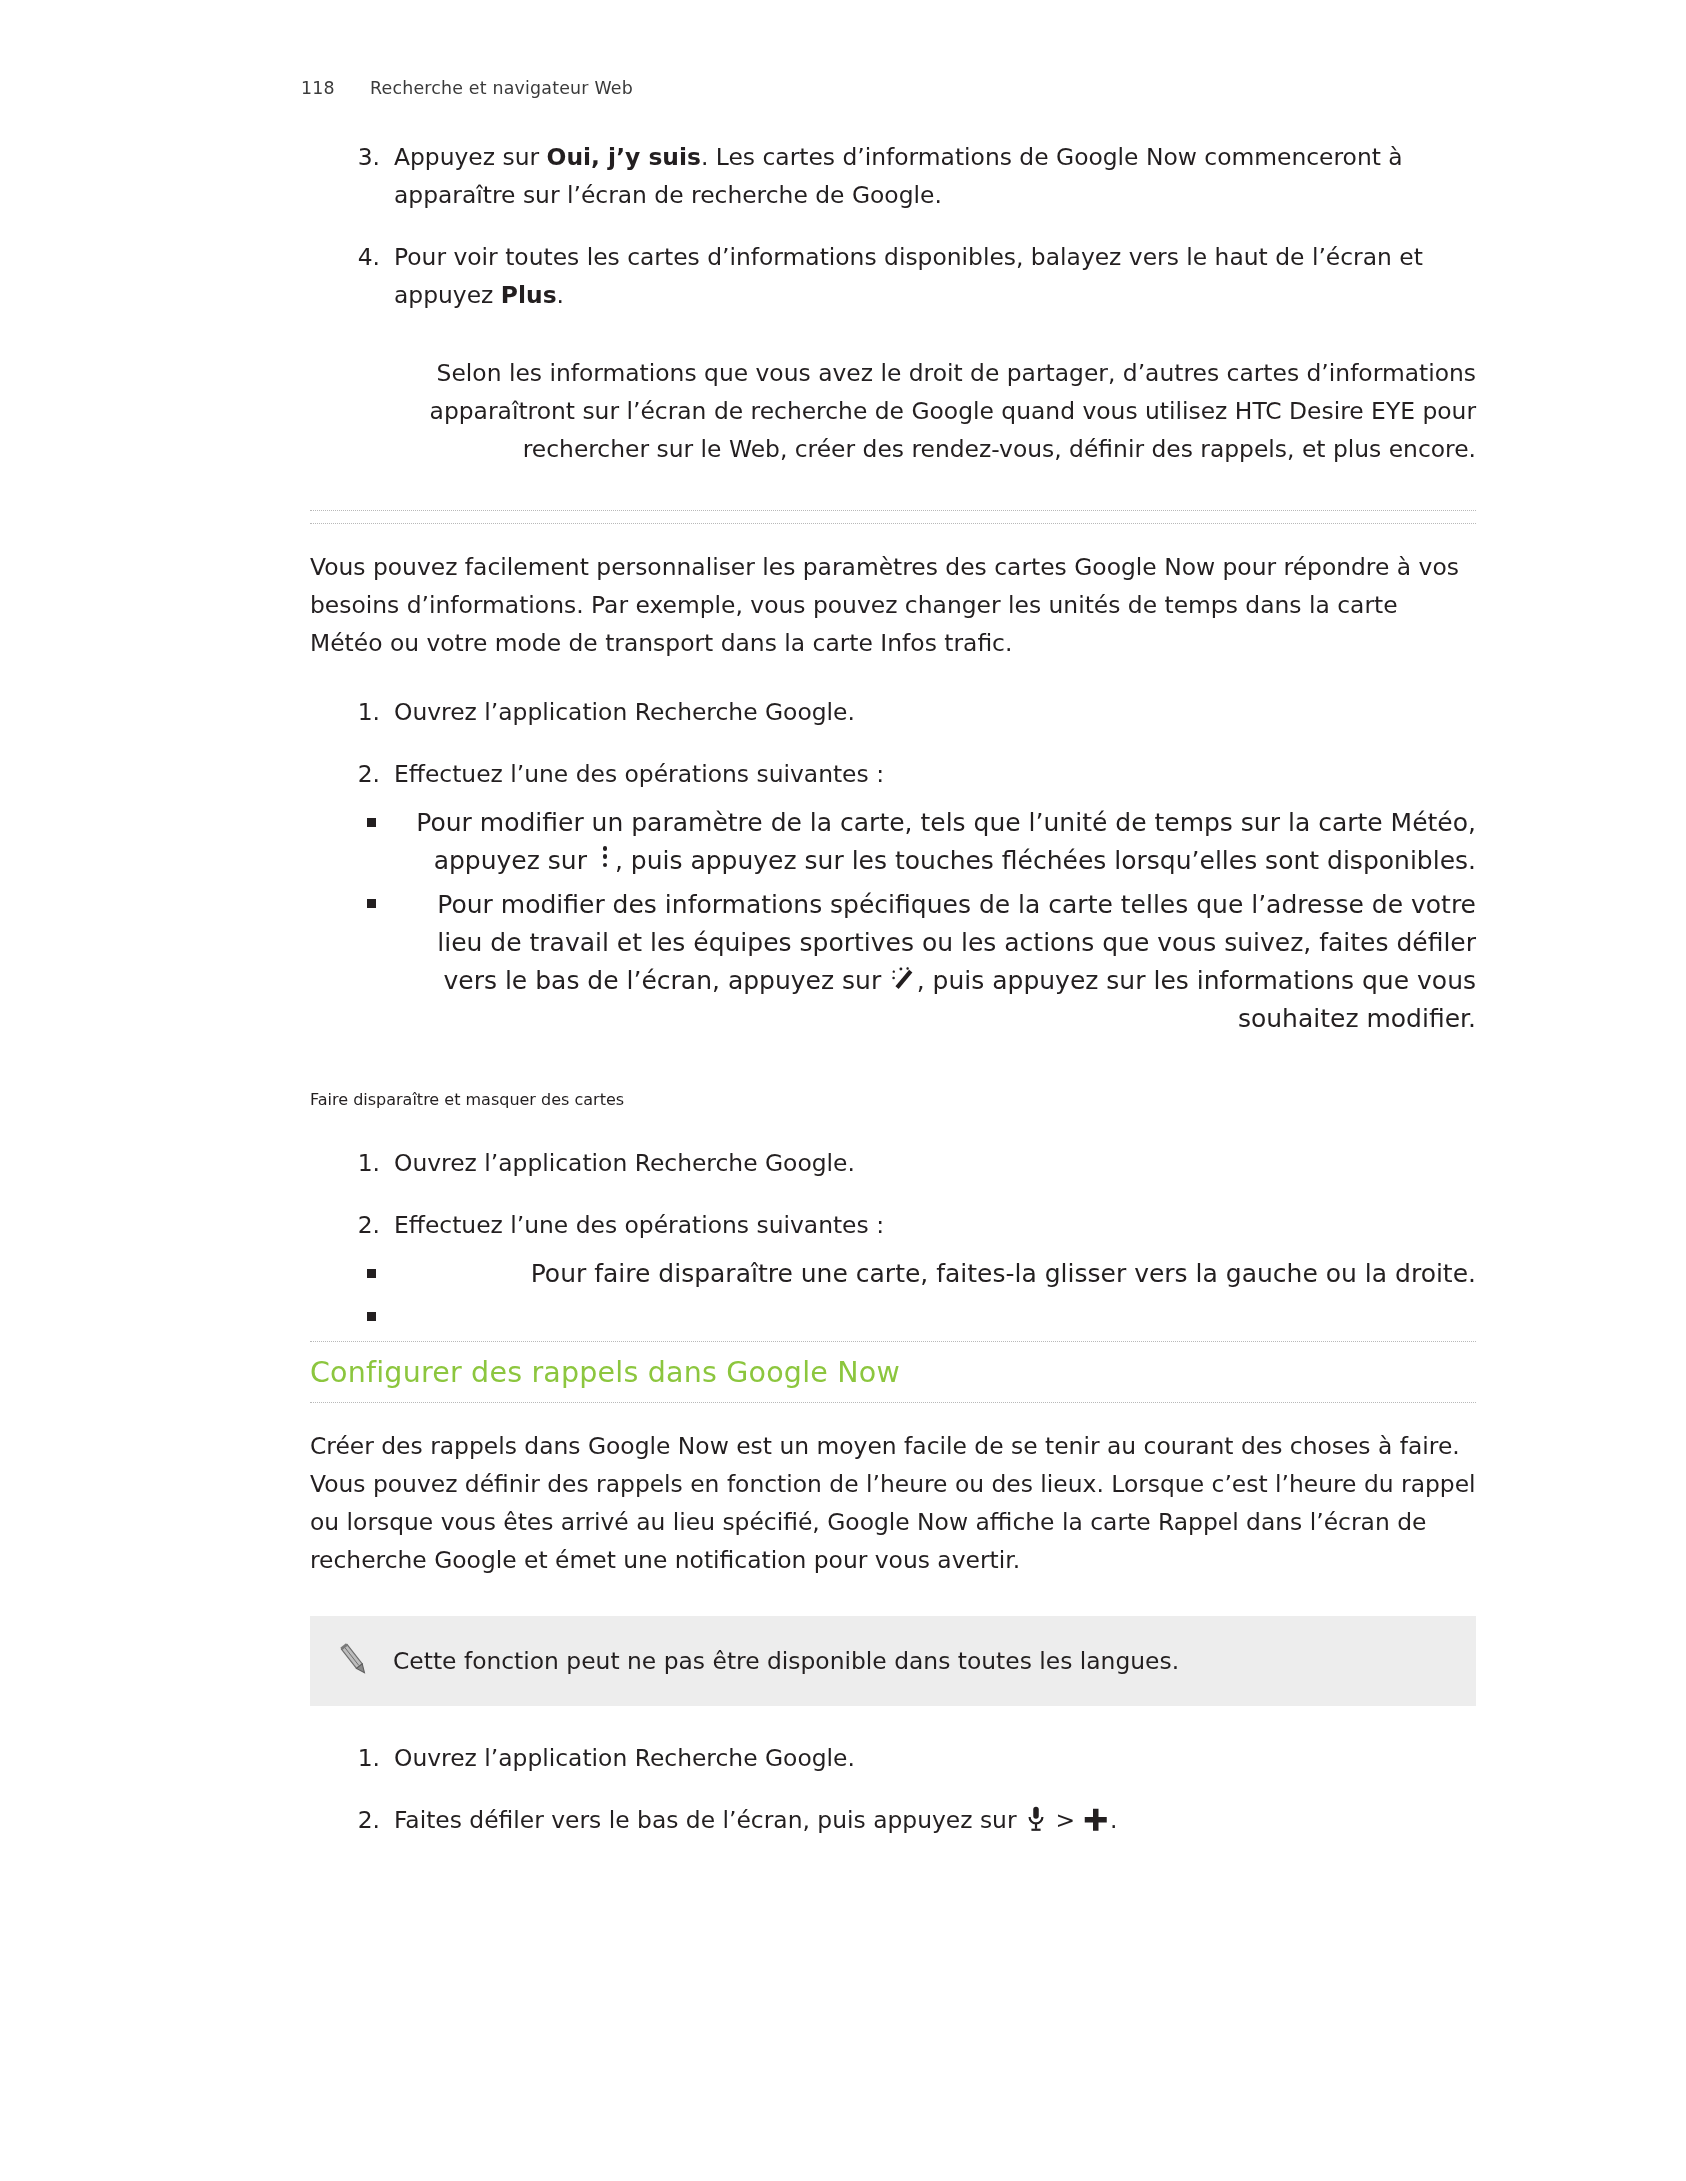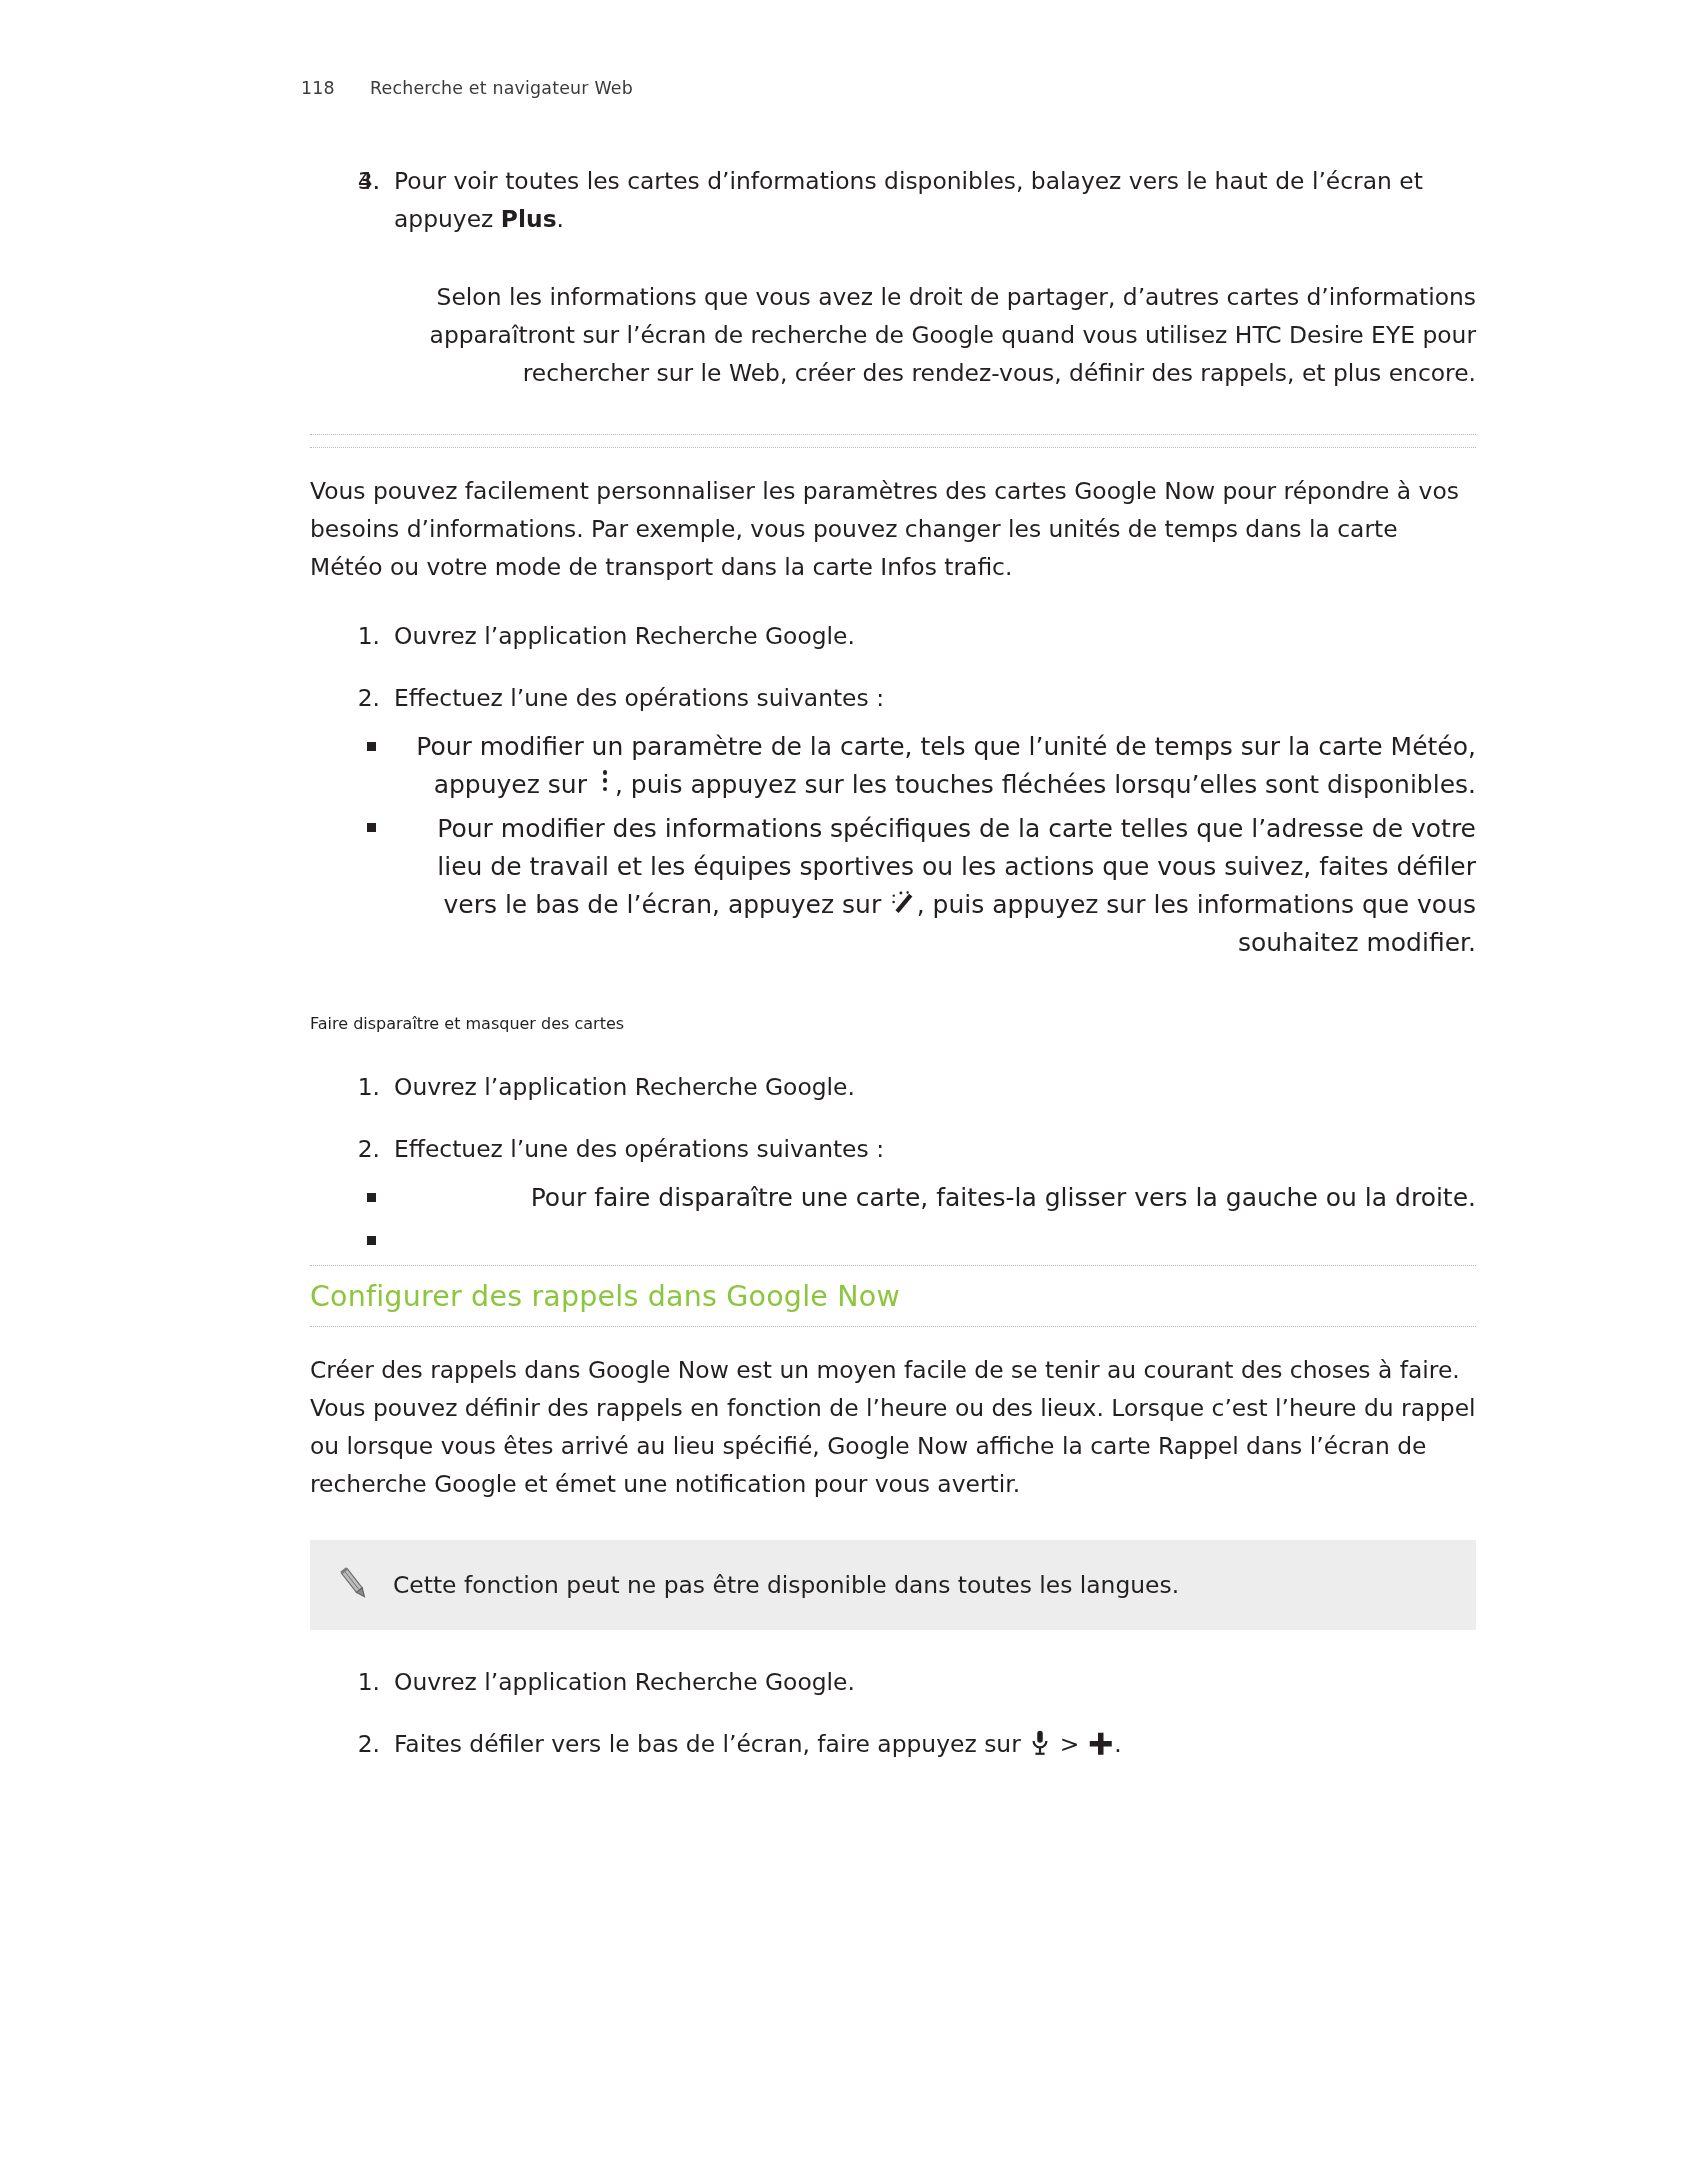--- a/index.html
+++ b/index.html
@@ -189,20 +189,21 @@
 
   <div class="header">
     <span class="pageno">118</span><span>Recherche et navigateur Web</span>
   </div>
 
   <div class="content">
 
     <ol class="olist">
       <li>
         <span class="num">3.</span>
+        <span><span>Appuyez sur </span><b>Oui, j’y suis</b><span>. Les cartes d’informations de Google Now commenceront à apparaître sur l’écran de recherche de Google.</span></span>
       </li>
       <li style="margin-bottom:0;">
         <span class="num">4.</span>
         <span><span>Pour voir toutes les cartes d’informations disponibles, balayez vers le haut de l’écran et appuyez </span><b>Plus</b><span>.</span></span>
       </li>
     </ol>
 
     <div class="para-block" style="margin-top:40px;text-align:right;">
       <p class="body">Selon les informations que vous avez le droit de partager, d’autres cartes d’informations apparaîtront sur l’écran de recherche de Google quand vous utilisez HTC Desire EYE pour rechercher sur le Web, créer des rendez-vous, définir des rappels, et plus encore.</p>
     </div>
@@ -298,21 +299,21 @@
         <div class="note-text">Cette fonction peut ne pas être disponible dans toutes les langues.</div>
       </div>
 
       <ol class="olist" style="margin-top:33px;">
         <li>
           <span class="num">1.</span>
           <span>Ouvrez l’application Recherche Google.</span>
         </li>
         <li style="margin-bottom:0;">
           <span class="num">2.</span>
-          <span><span>Faites défiler vers le bas de l’écran, faire appuyez sur</span>
+          <span><span>Faites défiler vers le bas de l’écran, puis appuyez sur</span>
             <span class="glyph-mic">
               <svg viewBox="0 0 26 30" width="24" height="27.5" aria-hidden="true">
                 <rect x="10" y="2" width="6" height="13" rx="3" fill="#231f20"></rect>
                 <path d="M6 13 a7 7 0 0 0 14 0" stroke="#231f20" stroke-width="2.4" fill="none"></path>
                 <line x1="13" y1="20" x2="13" y2="26" stroke="#231f20" stroke-width="2.4"></line>
                 <line x1="8" y1="27" x2="18" y2="27" stroke="#231f20" stroke-width="2.4"></line>
               </svg>
             </span>
             <span>&gt;</span>
             <span class="glyph-plus">

